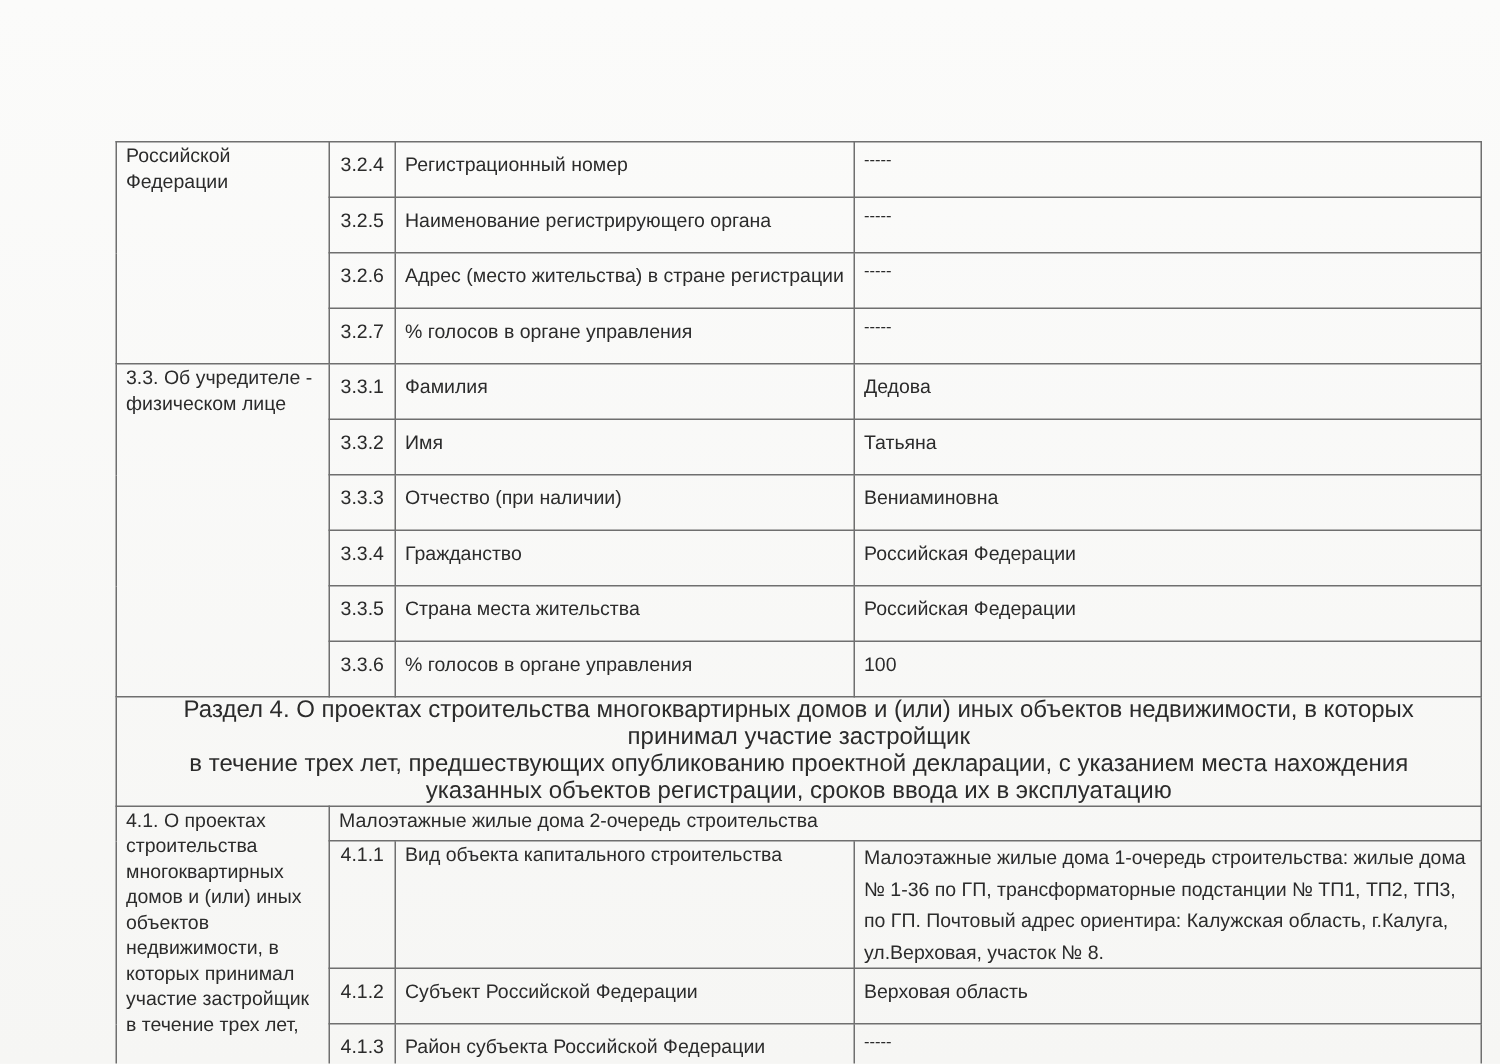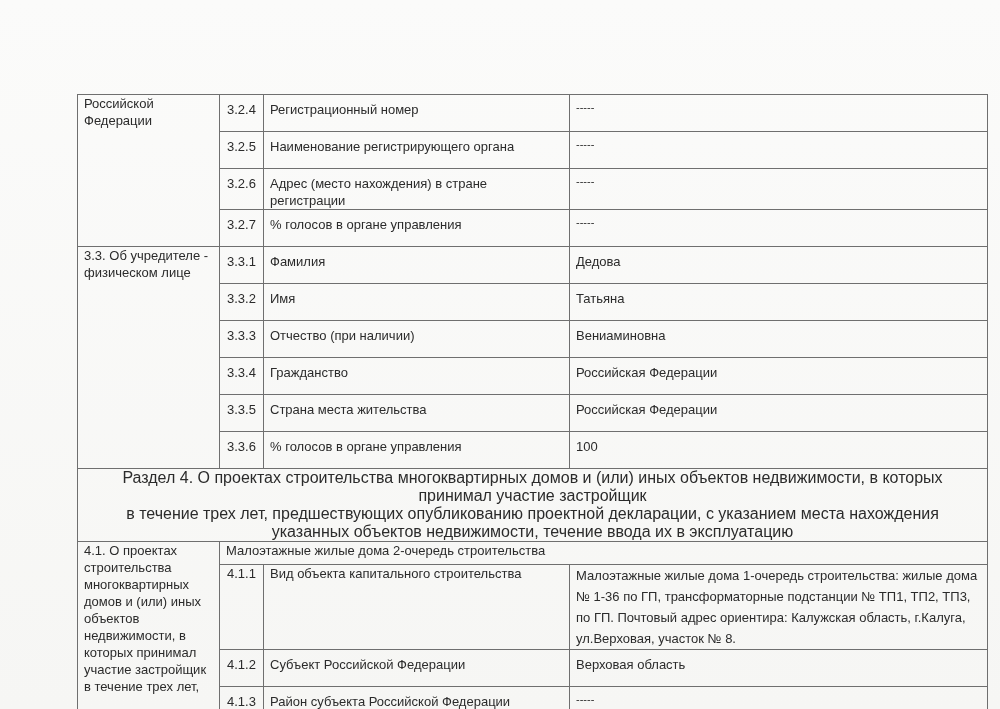--- a/index.html
+++ b/index.html
@@ -68,21 +68,21 @@
     <td class="cell">Регистрационный номер</td>
     <td class="cell dash">-----</td>
   </tr>
   <tr class="r30">
     <td class="num cell">3.2.5</td>
     <td class="cell">Наименование регистрирующего органа</td>
     <td class="cell dash">-----</td>
   </tr>
   <tr class="r30">
     <td class="num cell">3.2.6</td>
-    <td class="cell">Адрес (место нахождения) в стране регистрации</td>
+    <td class="cell">Адрес (место жительства) в стране регистрации</td>
     <td class="cell dash">-----</td>
   </tr>
   <tr class="r30">
     <td class="num cell">3.2.7</td>
     <td class="cell">% голосов в органе управления</td>
     <td class="cell dash">-----</td>
   </tr>
 
   <tr class="r30">
     <td rowspan="6" class="group">3.3. Об учредителе - физическом лице</td>
@@ -113,21 +113,21 @@
   <tr class="r30">
     <td class="num cell">3.3.6</td>
     <td class="cell">% голосов в органе управления</td>
     <td class="cell">100</td>
   </tr>
 
   <tr>
     <td colspan="4" class="section">
       <div>Раздел 4. О проектах строительства многоквартирных домов и (или) иных объектов недвижимости, в которых принимал участие застройщик</div>
       <div>в течение трех лет, предшествующих опубликованию проектной декларации, с указанием места нахождения</div>
-      <div>указанных объектов недвижимости, течение ввода их в эксплуатацию</div>
+      <div>указанных объектов регистрации, сроков ввода их в эксплуатацию</div>
     </td>
   </tr>
 
   <tr>
     <td rowspan="4" class="group">4.1. О проектах строительства многоквартирных домов и (или) иных объектов недвижимости, в которых принимал участие застройщик в течение трех лет,</td>
     <td colspan="3" class="subhead">Малоэтажные жилые дома 2-очередь строительства</td>
   </tr>
   <tr>
     <td class="num tall">4.1.1</td>
     <td class="tall">Вид объекта капитального строительства</td>

